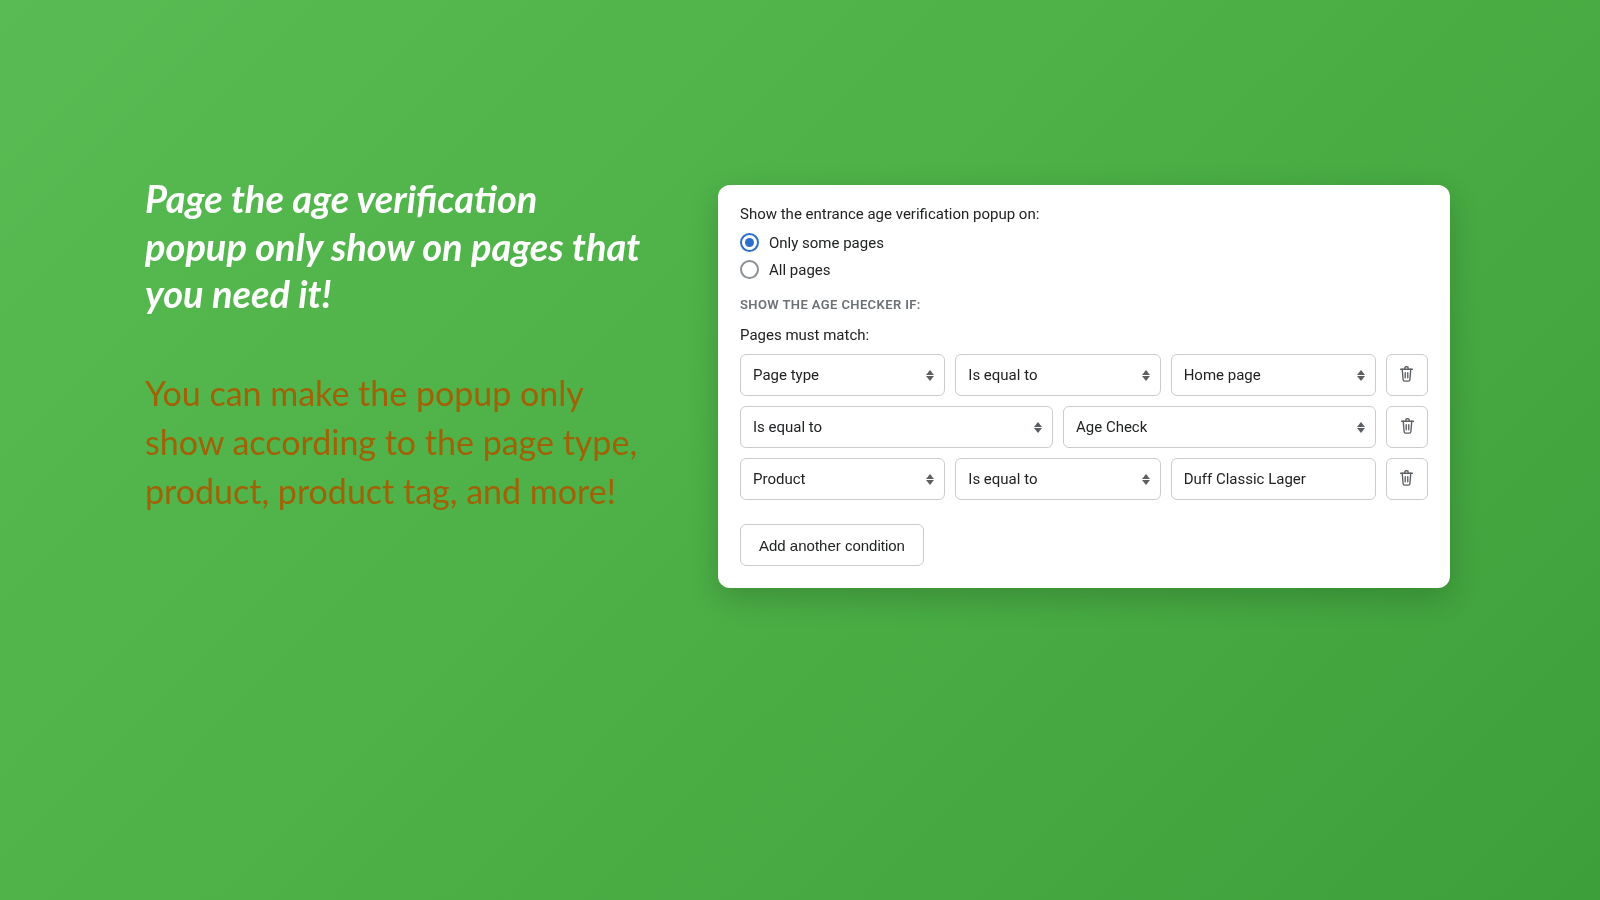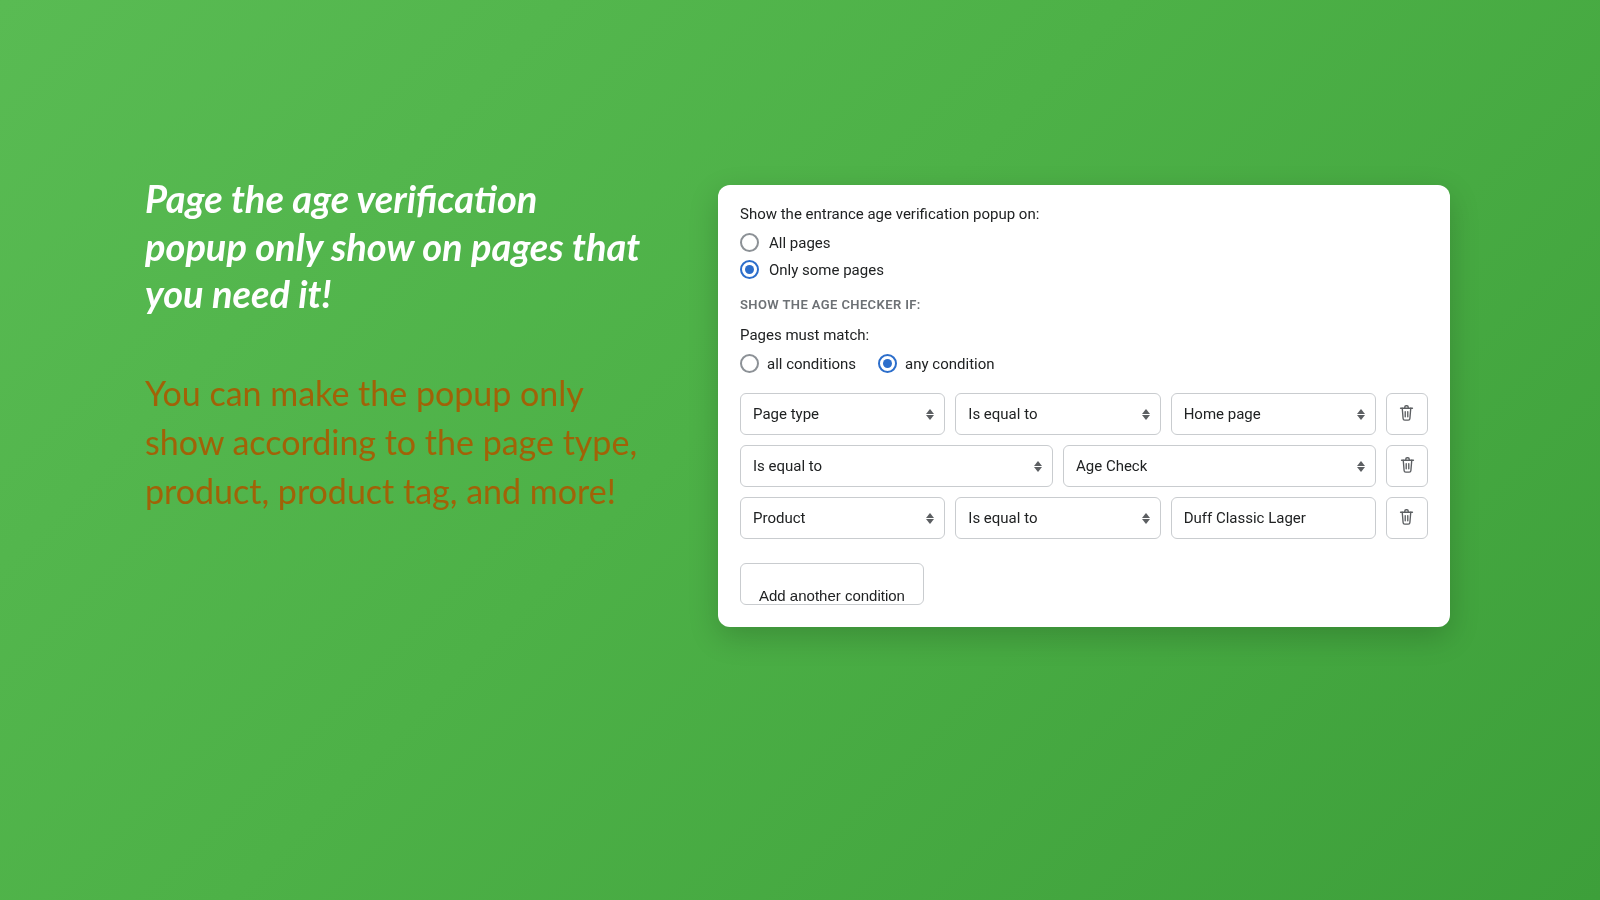--- a/index.html
+++ b/index.html
@@ -105,60 +105,48 @@
   .add-btn {
     height: 42px;
     border: 1px solid #c9cccf;
     border-radius: 6px;
     background: #fff;
     padding: 0 18px;
     font-size: 15px;
     color: #202223;
     cursor: pointer;
     display: inline-flex;
-    align-items: flex-end;
+    align-items: center;
   }
 </style>
 </head>
 <body>
 
 <div class="left-col">
   <div class="headline">Page the age verification popup only show on pages that you need it!</div>
   <div class="subtext">You can make the popup only show according to the page type, product, product tag, and more!</div>
 </div>
 
 <div class="card">
   <div class="card-label">Show the entrance age verification popup on:</div>
 
-  <div class="radio-row">
-    <span class="radio-outer"></span>
-    <span>All pages</span>
-  </div>
   <div class="radio-row">
     <span class="radio-outer selected">
         <span class="radio-inner"></span>
       </span>
     <span>Only some pages</span>
   </div>
+  <div class="radio-row">
+    <span class="radio-outer"></span>
+    <span>All pages</span>
+  </div>
 
   <div class="section-heading">Show the age checker if:</div>
 
   <div class="match-label">Pages must match:</div>
-  <div class="inline-radios">
-    <div class="inline-radio">
-      <span class="radio-outer"></span>
-      <span>all conditions</span>
-    </div>
-    <div class="inline-radio">
-      <span class="radio-outer selected">
-          <span class="radio-inner"></span>
-        </span>
-      <span>any condition</span>
-    </div>
-  </div>
 
   <div class="conditions" id="conditions">
       <div class="condition-row">
         <div class="select-box">
           <span class="select-text">Page type</span>
           <span class="sort-icon">
             <svg width="8" height="5" viewBox="0 0 8 5">
               <path d="M4 0 L8 5 L0 5 Z" fill="currentColor"></path>
             </svg>
             <svg width="8" height="5" viewBox="0 0 8 5">

